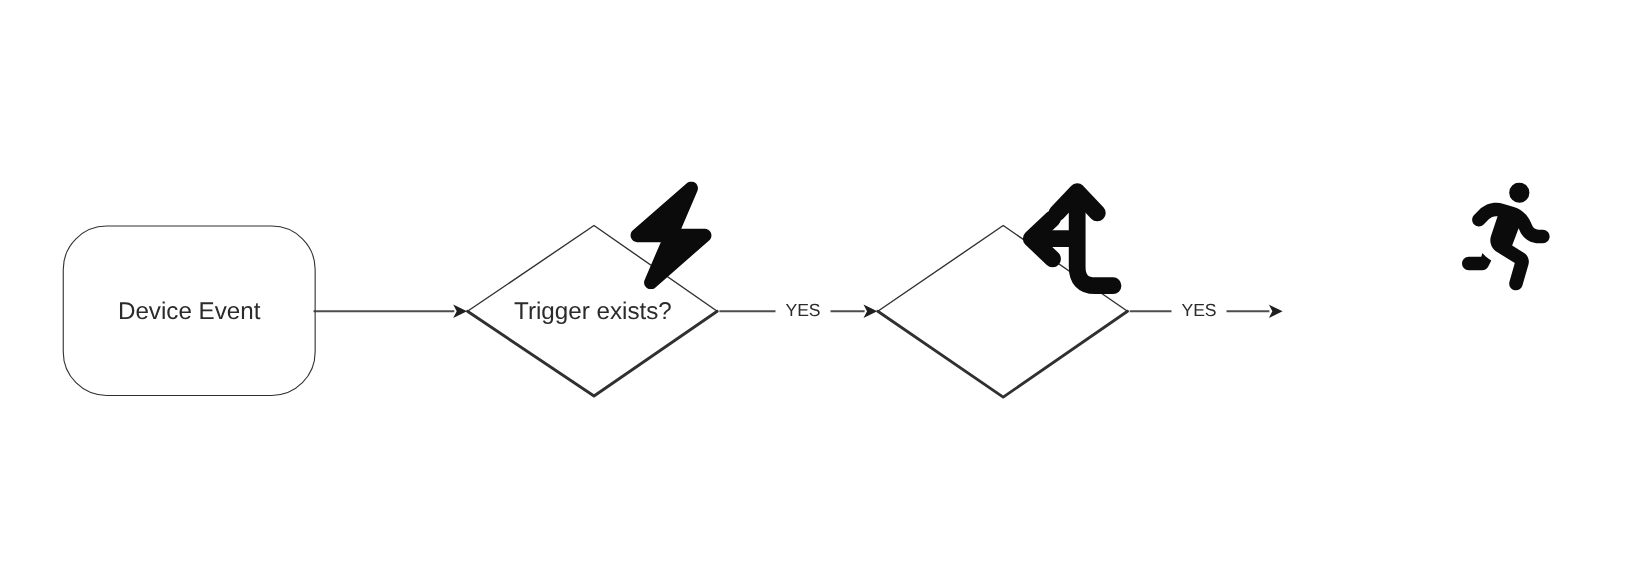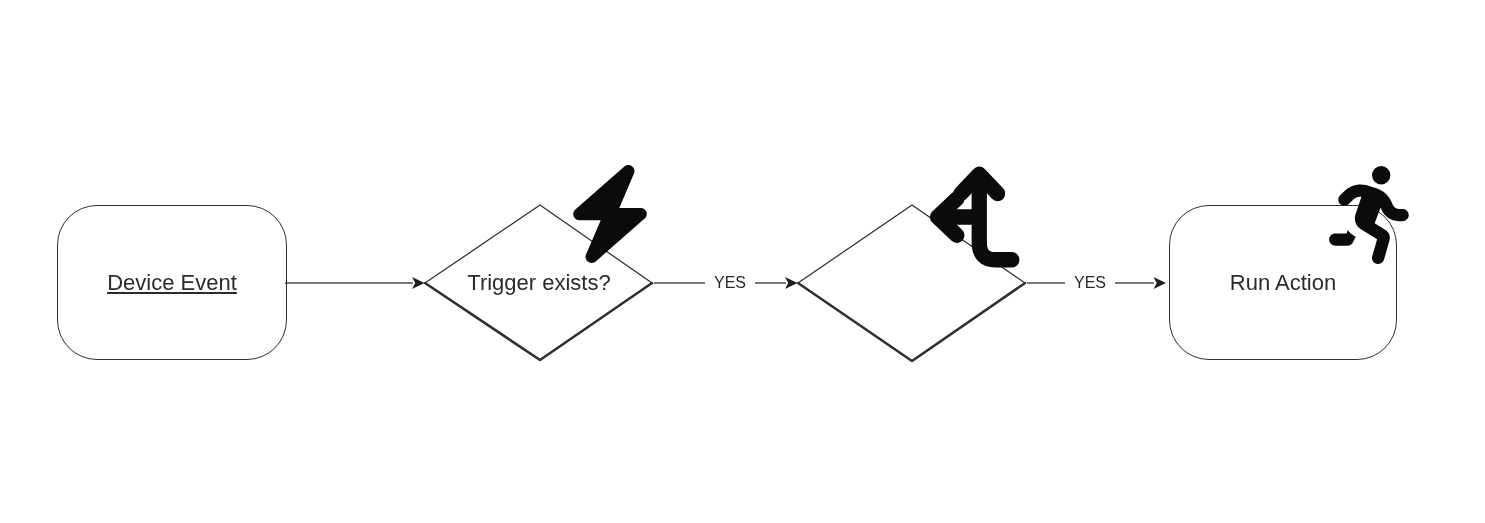--- a/index.html
+++ b/index.html
@@ -88,34 +88,31 @@
     <line class="edge-line" x1="654" y1="283" x2="786" y2="283"></line>
     <path class="arrowhead" d="M797.5 283 L785 276.9 L788.2 283 L785 289.1 Z"></path>
 
     <path class="shape-thin" d="M798 283 L912 205 L1025 283"></path>
     <path class="shape-thick" d="M1025 283 L912 361 L798 283"></path>
 
     <line class="edge-line" x1="1027" y1="283" x2="1154" y2="283"></line>
     <path class="arrowhead" d="M1166 283 L1153.5 276.9 L1156.7 283 L1153.5 289.1 Z"></path>
   </svg>
 
-  <div class="node" style="left:57px; top:205px; width:228px; height:153px;text-decoration:underline;">
+  <div class="node" style="left:57px; top:205px; width:228px; height:153px;">
     <span>Device Event</span>
   </div>
 
   <div class="diamond-label" style="left:539px; top:283px;">Trigger exists?</div>
 
   <div class="edge-label" style="left:730px; top:283px;">YES</div>
 
 
   <div class="edge-label" style="left:1090px; top:283px;">YES</div>
 
-  <div class="node" style="left:1169px; top:205px; width:226px; height:153px;">
-    <span>Run Action</span>
-  </div>
 
   <svg class="icon" style="left:567px; top:165px; width:86px; height:98px;" viewBox="0 0 448 512">
     <path class="icon-fill" d="M349.4 44.6c5.9-13.7 1.5-29.7-10.6-38.5s-28.6-8-39.9 1.8l-256 224c-10 8.8-13.6 22.9-8.9 35.3S50.7 288 64 288l111.5 0L98.6 467.4c-5.9 13.7-1.5 29.7 10.6 38.5s28.6 8 39.9-1.8l256-224c10-8.8 13.6-22.9 8.9-35.3s-16.6-20.7-29.9-20.7l-111.5 0L349.4 44.6z"></path>
   </svg>
 
   <svg class="icon" style="left:908px; top:160px; width:114px; height:114px;" viewBox="0 0 110 112">
     <path class="icon-stroke" d="M101 98 L85 98 Q 69 98 69 81 L69 16"></path>
     <path class="icon-stroke" d="M51 33 L69 14 L87 33"></path>
     <path class="icon-stroke" d="M66 56 L31 56"></path>
     <path class="icon-stroke" d="M47 38 L28 56 L47 74"></path>

